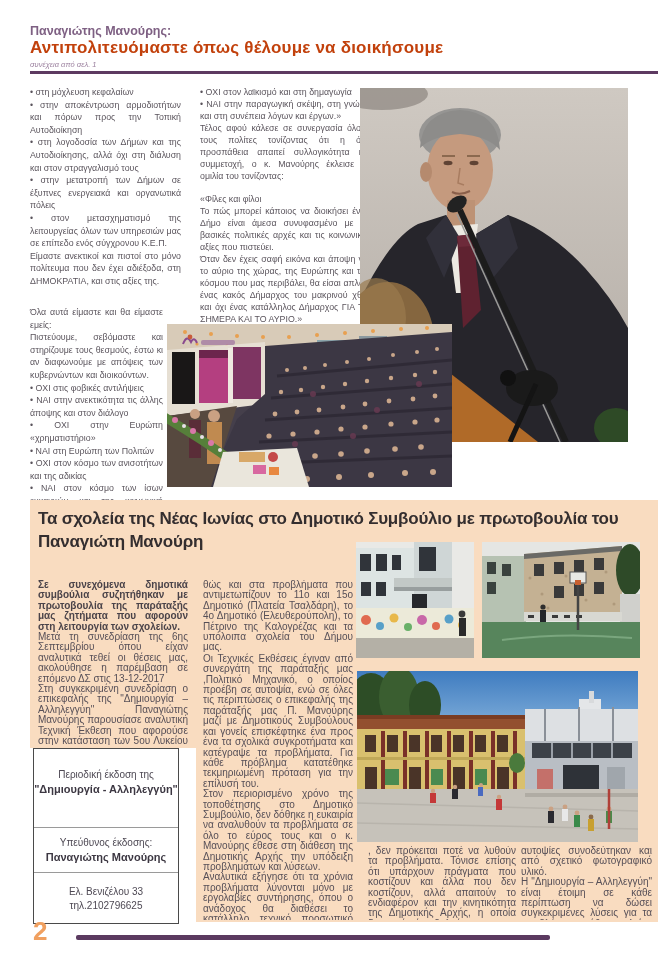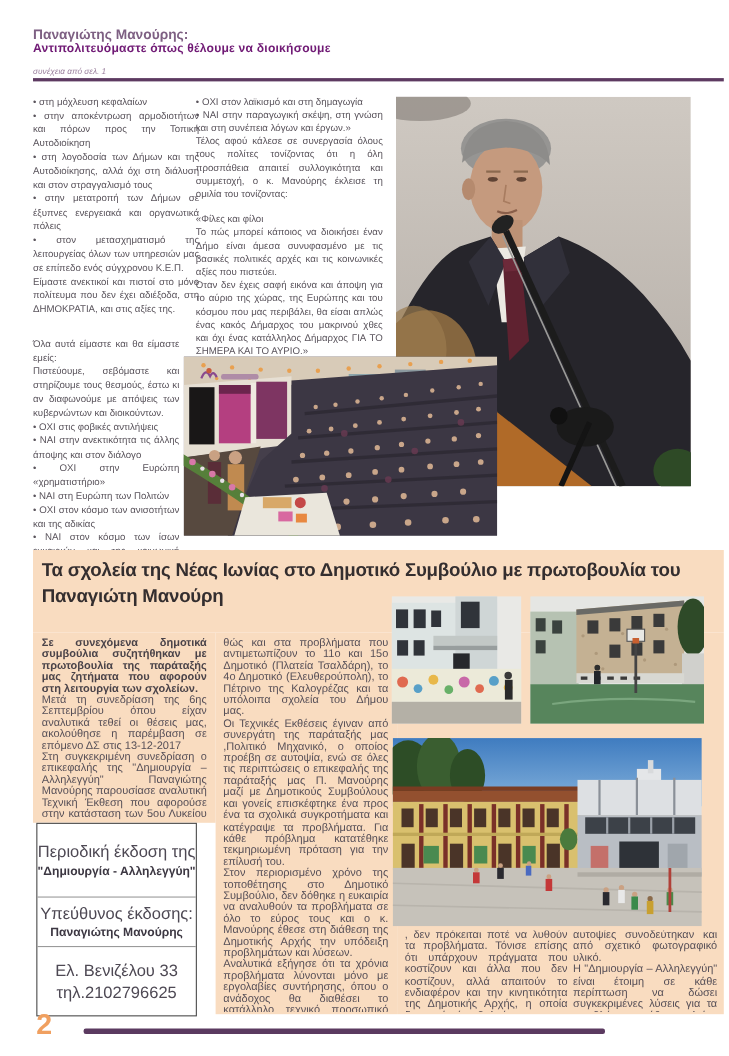--- a/index.html
+++ b/index.html
@@ -1,39 +1,39 @@
 <!DOCTYPE html>
 <html><head>
 <meta charset="utf-8">
 <style>
   html,body{margin:0;padding:0;background:#ffffff;}
   #page{position:relative;width:663px;height:960px;background:#fff;overflow:hidden;
         font-family:"Liberation Sans",sans-serif;color:#5a545c;}
   .abs{position:absolute;}
   
   .h-t1{font-size:12.5px;font-weight:bold;color:#7e6083;}
-  .h-t2{font-size:11px;font-weight:bold;color:#701a75;letter-spacing:.2px;}
+  .h-t2{font-size:17px;font-weight:bold;color:#c2410c;letter-spacing:.2px;}
   .h-cont{font-size:7.5px;font-style:italic;color:#9a7f9d;}
   .h-rule{background:#5d3a61;height:2.5px;}
   
   .s1col{font-size:8.8px;line-height:12.6px;text-align:justify;color:#5a545c;}
   .s1col p{margin:0;}
   .s1col p.gap{margin-top:11px;}
   
   .peach{background:#f9dcc0;}
   .a2head{font-size:17px;font-weight:bold;line-height:23px;color:#342e2f;letter-spacing:-.2px;}
   .s2col{font-size:10px;line-height:10.4px;text-align:justify;color:#564f57;}
   .s2col p{margin:0;}
   .s2col p.gap{margin-top:1px;}
   .s2col p.lead{font-weight:bold;color:#4a4349;}
   
   .ibox{background:#fff;border:1.5px solid #4a4a4a;display:flex;flex-direction:column;text-align:center;}
   .ibox .sec{display:flex;flex-direction:column;justify-content:center;gap:3px;}
   .ibox .sec + .sec{border-top:1px solid #9a9a9a;}
-  .ib-r{font-size:15px;color:#4e4954;}
+  .ib-r{font-size:10px;color:#4e4954;}
   .ib-b{font-size:11px;font-weight:bold;color:#3c3742;}
   
   .pgnum{font-size:26px;font-weight:bold;color:#f0a060;line-height:1;}
   .f-rule{background:#5b3a60;height:5px;border-radius:2px;}
   svg{display:block;}
 </style>
 </head>
 <body>
 
 <div id="page">
@@ -56,21 +56,21 @@
     <p>Όλα αυτά είμαστε και θα είμαστε εμείς:</p>
     <p>Πιστεύουμε, σεβόμαστε και στηρίζουμε τους θεσμούς, έστω κι αν διαφωνούμε με απόψεις των κυβερνώντων και διοικούντων.</p>
     <p>• ΟΧΙ στις φοβικές αντιλήψεις</p>
     <p>• ΝΑΙ στην ανεκτικότητα τις άλλης άποψης και στον διάλογο</p>
     <p>• ΟΧΙ στην Ευρώπη «χρηματιστήριο»</p>
     <p>• ΝΑΙ στη Ευρώπη των Πολιτών</p>
     <p>• ΟΧΙ στον κόσμο των ανισοτήτων και της αδικίας</p>
     <p>• ΝΑΙ στον κόσμο των ίσων ευκαιριών και της κοινωνική δικαιοσύνης</p>
   </div>
 
-  <div class="abs s1col" style="left:178px;top:86px;width:170px;line-height:12px;">
+  <div class="abs s1col" style="left:200px;top:86px;width:170px;line-height:12px;">
     <p>• ΟΧΙ στον λαϊκισμό και στη δημαγωγία</p>
     <p>• ΝΑΙ στην παραγωγική σκέψη, στη γνώση και στη συνέπεια λόγων και έργων.»</p>
     <p>Τέλος αφού κάλεσε σε συνεργασία όλους τους πολίτες τονίζοντας ότι η όλη προσπάθεια απαιτεί συλλογικότητα και συμμετοχή, ο κ. Μανούρης έκλεισε τη ομιλία του τονίζοντας:</p>
     <p class="gap">«Φίλες και φίλοι</p>
     <p>Το πώς μπορεί κάποιος να διοικήσει έναν Δήμο είναι άμεσα συνυφασμένο με τις βασικές πολιτικές αρχές και τις κοινωνικές αξίες που πιστεύει.</p>
     <p>Όταν δεν έχεις σαφή εικόνα και άποψη για το αύριο της χώρας, της Ευρώπης και του κόσμου που μας περιβάλει, θα είσαι απλώς ένας κακός Δήμαρχος του μακρινού χθες και όχι ένας κατάλληλος Δήμαρχος ΓΙΑ ΤΟ ΣΗΜΕΡΑ ΚΑΙ ΤΟ ΑΥΡΙΟ.»</p>
   </div>
 
   <div class="abs" style="left:360px;top:88px;width:268px;height:354px;" role="img" aria-label="Ο Παναγιώτης Μανούρης στο βήμα με μικρόφωνο">
     <svg width="268" height="354" viewBox="0 0 268 354">
@@ -476,21 +476,21 @@
   <div class="abs s2col" style="left:521px;top:846px;width:131px;height:74px;overflow:hidden;">
     <p>αυτοψίες συνοδεύτηκαν και από σχετικό φωτογραφικό υλικό.</p>
     <p>Η "Δημιουργία – Αλληλεγγύη" είναι έτοιμη σε κάθε περίπτωση να δώσει συγκεκριμένες λύσεις για τα προβλήματα κάθε σχολείου και να συνδράμει στην άμεση επίλυσή τους.</p>
   </div>
 
   <div class="abs ibox" style="left:33px;top:748px;width:144px;height:174px;">
     <div class="sec" style="height:66px;">
       <div class="ib-r">Περιοδική έκδοση της</div>
       <div class="ib-b">"Δημιουργία - Αλληλεγγύη"</div>
     </div>
-    <div class="sec" style="height:44px;">
+    <div class="sec" style="height:44px;margin-top:12px;">
       <div class="ib-r">Υπεύθυνος έκδοσης:</div>
       <div class="ib-b">Παναγιώτης Μανούρης</div>
     </div>
     <div class="sec" style="flex:1;">
       <div class="ib-r">Ελ. Βενιζέλου 33</div>
       <div class="ib-r">τηλ.2102796625</div>
     </div>
   </div>
 
   <div class="abs pgnum" style="left:33px;top:918px;">2</div>

